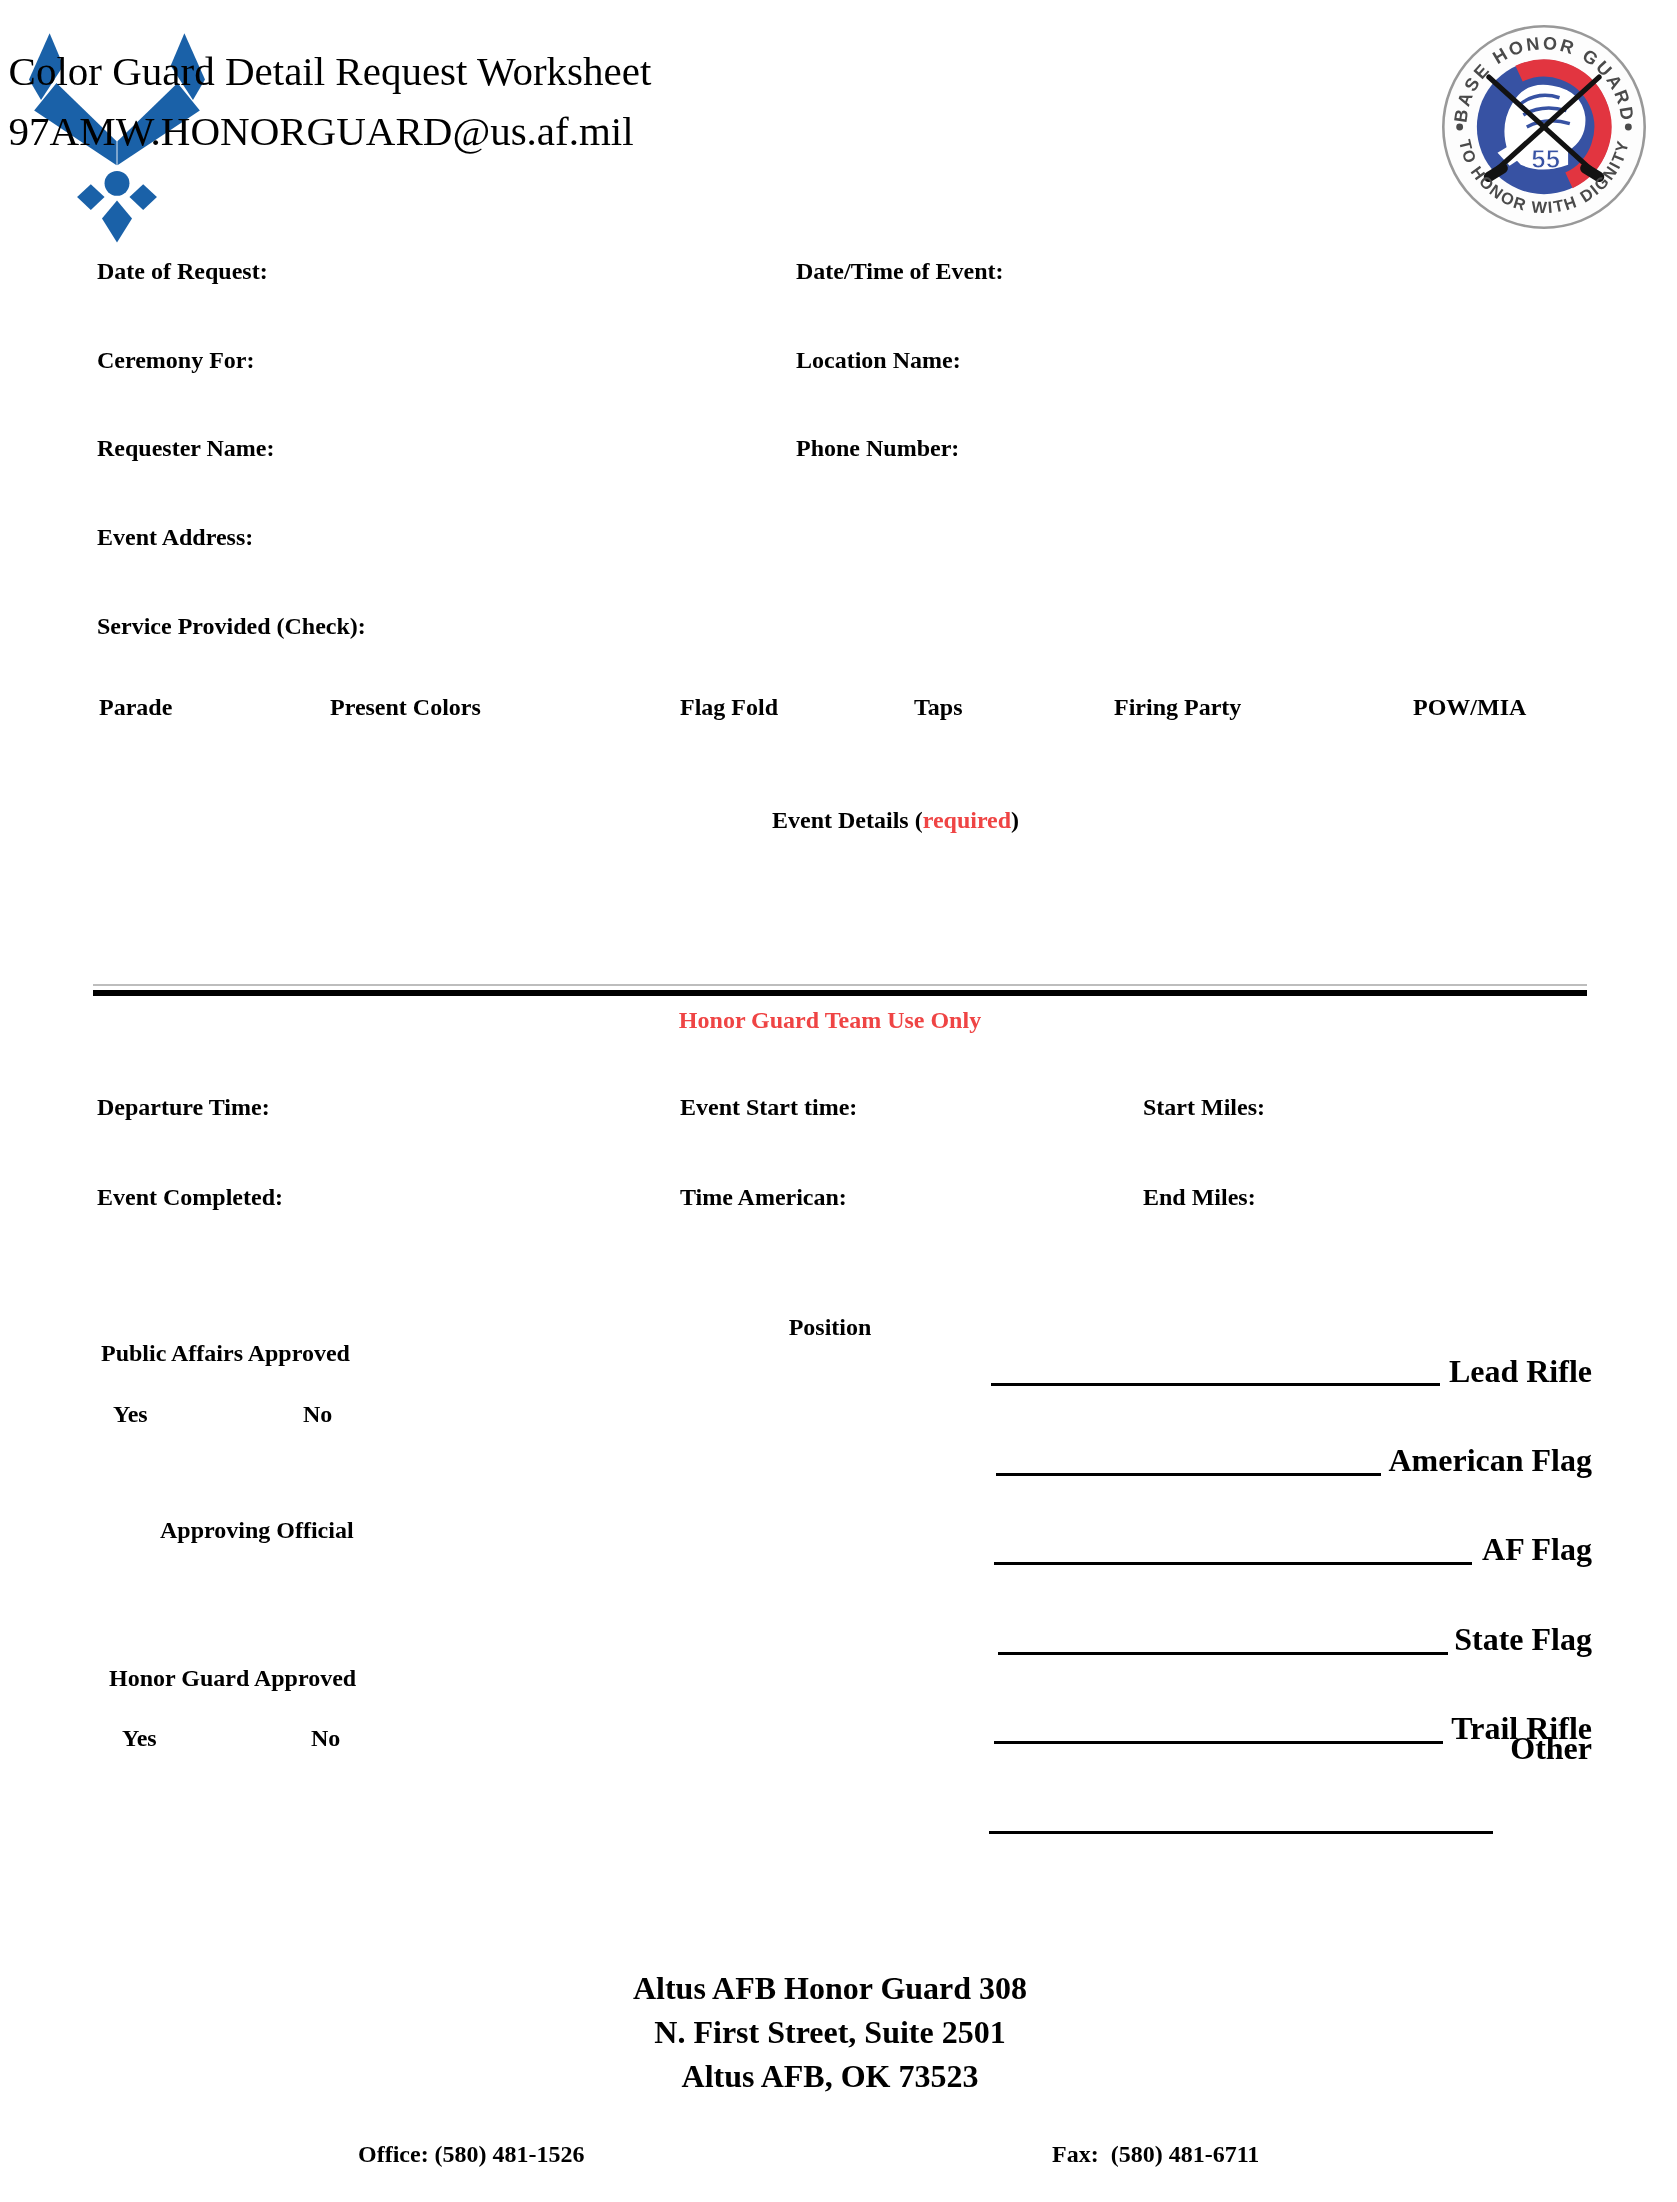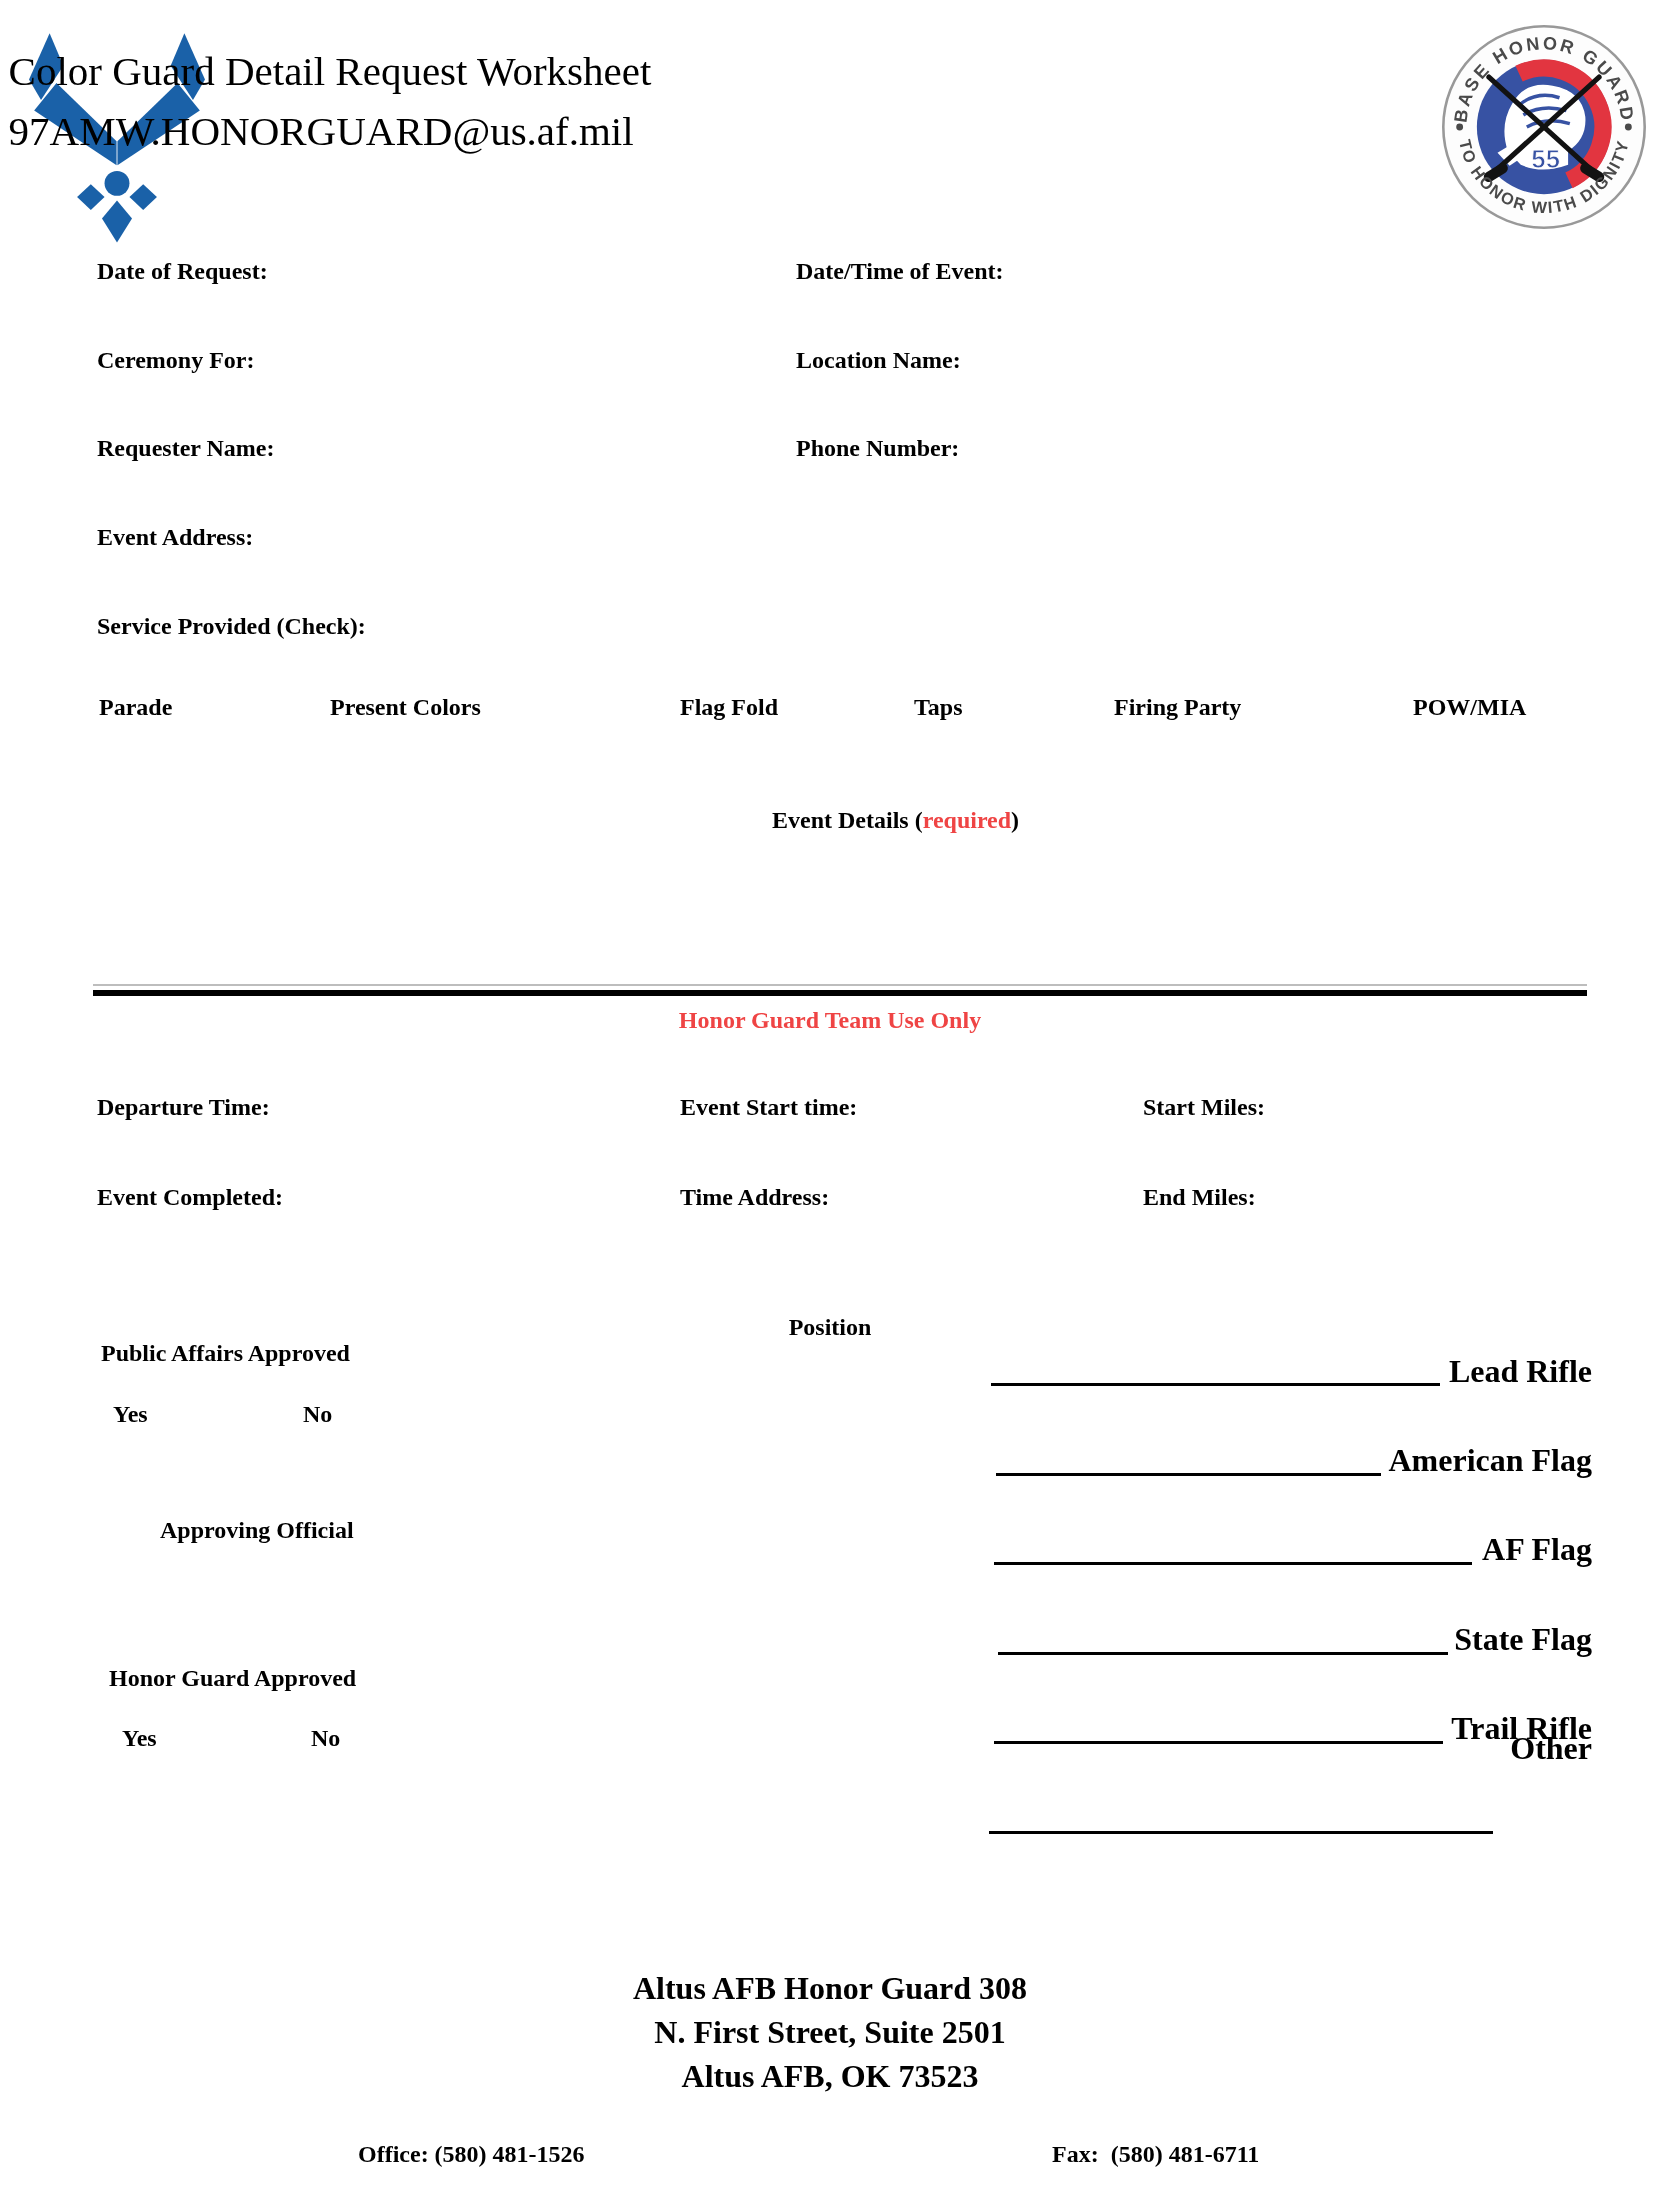--- a/index.html
+++ b/index.html
@@ -97,21 +97,21 @@
 <div class="abs rule-thin" style="left:93px;top:984px;width:1494px"></div>
 <div class="abs rule-thick" style="left:93px;top:990px;width:1494px"></div>
 
 <div class="abs lbl red center" style="top:1007px">Honor Guard Team Use Only</div>
 
 <div class="abs lbl" style="left:97px;top:1094px">Departure Time:</div>
 <div class="abs lbl" style="left:680px;top:1094px">Event Start time:</div>
 <div class="abs lbl" style="left:1143px;top:1094px">Start Miles:</div>
 
 <div class="abs lbl" style="left:97px;top:1184px">Event Completed:</div>
-<div class="abs lbl" style="left:680px;top:1184px">Time Address:</div>
+<div class="abs lbl" style="left:680px;top:1184px">Time American:</div>
 <div class="abs lbl" style="left:1143px;top:1184px">End Miles:</div>
 
 <div class="abs lbl center" style="top:1314px">Position</div>
 
 <div class="abs lbl" style="left:101px;top:1340px">Public Affairs Approved</div>
 <div class="abs lbl" style="left:113px;top:1401px">Yes</div>
 <div class="abs lbl" style="left:303px;top:1401px">No</div>
 
 <div class="abs lbl" style="left:160px;top:1517px">Approving Official</div>
 

